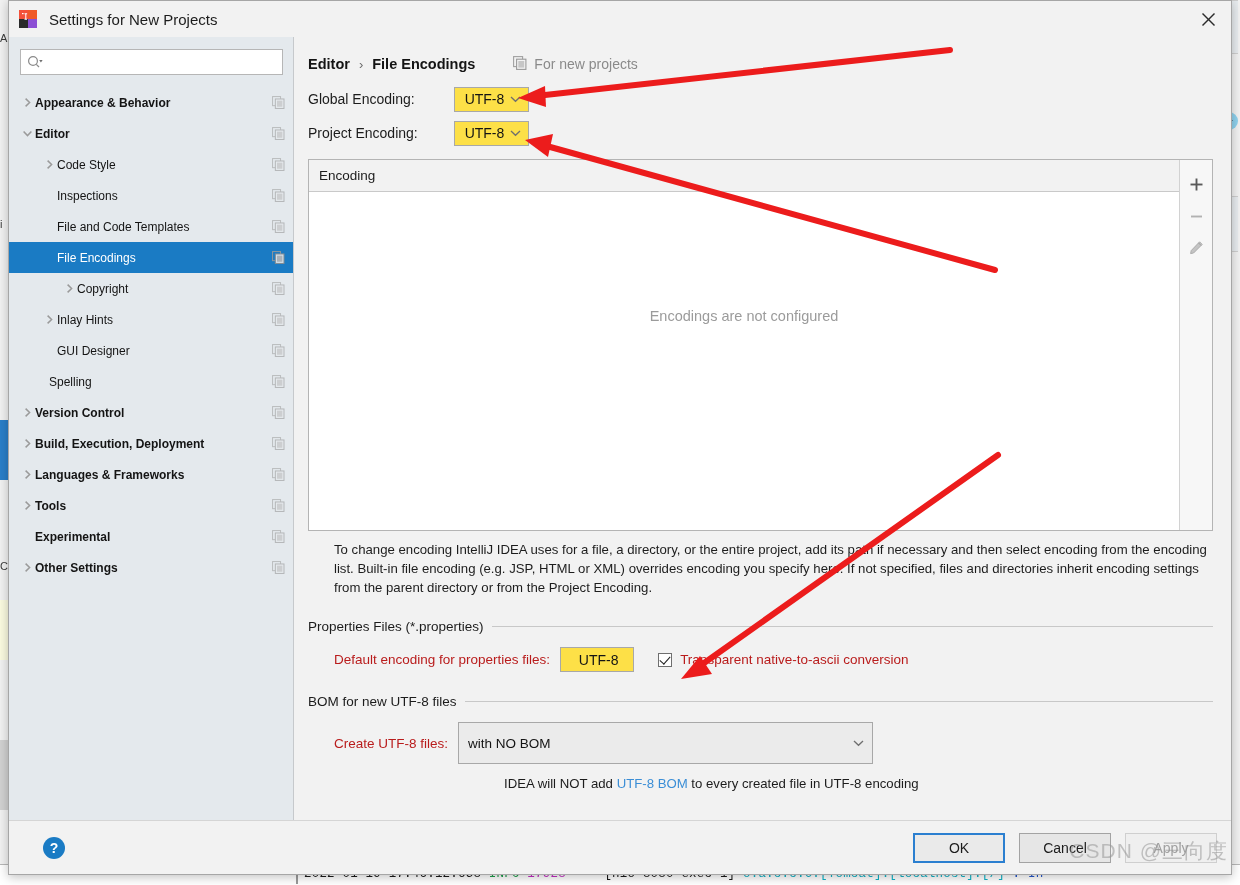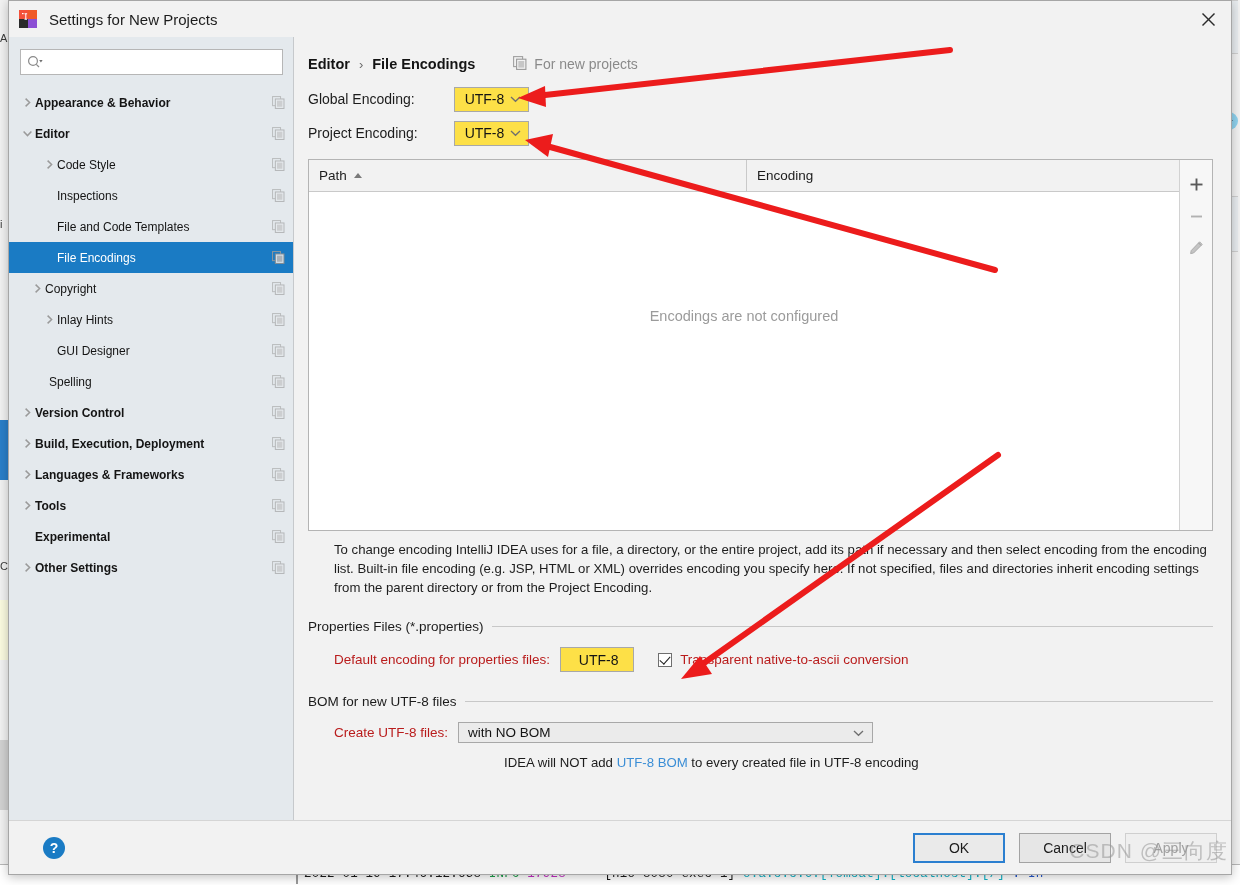--- a/index.html
+++ b/index.html
@@ -454,21 +454,21 @@
     border-width: 0 1.6px 1.6px 0;
     transform: rotate(42deg);
   }
   .bom-row {
     display: flex;
     align-items: center;
     gap: 10px;
   }
   .wide-combo {
     width: 415px;
-    height: 21px;
+    height: 42px;
     background: #ebebeb;
     border: 1px solid #a8a8a8;
     display: flex;
     align-items: center;
     justify-content: space-between;
     padding: 0 8px 0 9px;
     box-sizing: border-box;
     font-size: 13.5px;
     color: #141414;
     cursor: default;
@@ -708,21 +708,21 @@
             </span>
             <span class="tree-label">File Encodings</span>
             <span class="copy-icon">
               <svg width="13" height="13" viewBox="0 0 14 14">
                 <rect x="0.6" y="0.6" width="8.6" height="9.8" fill="none" stroke="#9a9a9a" stroke-width="1.1"></rect>
                 <rect x="3.6" y="3.2" width="9.3" height="10.2" fill="#e9edf0" stroke="#8e8e8e" stroke-width="1.1"></rect>
                 <rect x="5.3" y="5" width="5.9" height="6.6" fill="#b9b9b9"></rect>
               </svg>
             </span>
           </div>
-          <div class="tree-item" style="padding-left: 20px;">
+          <div class="tree-item" style="padding-left: 52px;">
             <span class="tree-arrow">
               <svg width="11" height="11" viewBox="0 0 11 11">
                 <path d="M3.6 1.6 L7.6 5.5 L3.6 9.4" fill="none" stroke="currentColor" stroke-width="1.5"></path>
               </svg>
             </span>
             <span class="tree-label">Copyright</span>
             <span class="copy-icon">
               <svg width="13" height="13" viewBox="0 0 14 14">
                 <rect x="0.6" y="0.6" width="8.6" height="9.8" fill="none" stroke="#9a9a9a" stroke-width="1.1"></rect>
                 <rect x="3.6" y="3.2" width="9.3" height="10.2" fill="#e9edf0" stroke="#8e8e8e" stroke-width="1.1"></rect>
@@ -906,24 +906,20 @@
             <svg width="11" height="8" viewBox="0 0 11 8">
                 <path d="M1 2 L5.5 6.3 L10 2" fill="none" stroke="#6f6f6f" stroke-width="1.3"></path>
               </svg>
           </span>
         </span>
       </div>
 
       <div class="table-wrap">
         <div class="table-main">
           <div class="table-head">
-            <div class="th path">
-              <span>Path</span>
-              <span class="sort-arrow"></span>
-            </div>
             <div class="th encoding">
               <span>Encoding</span>
             </div>
           </div>
           <div class="table-body">
             <div class="empty-text">Encodings are not configured</div>
           </div>
         </div>
         <div class="table-toolbar">
           <span class="tbtn">

